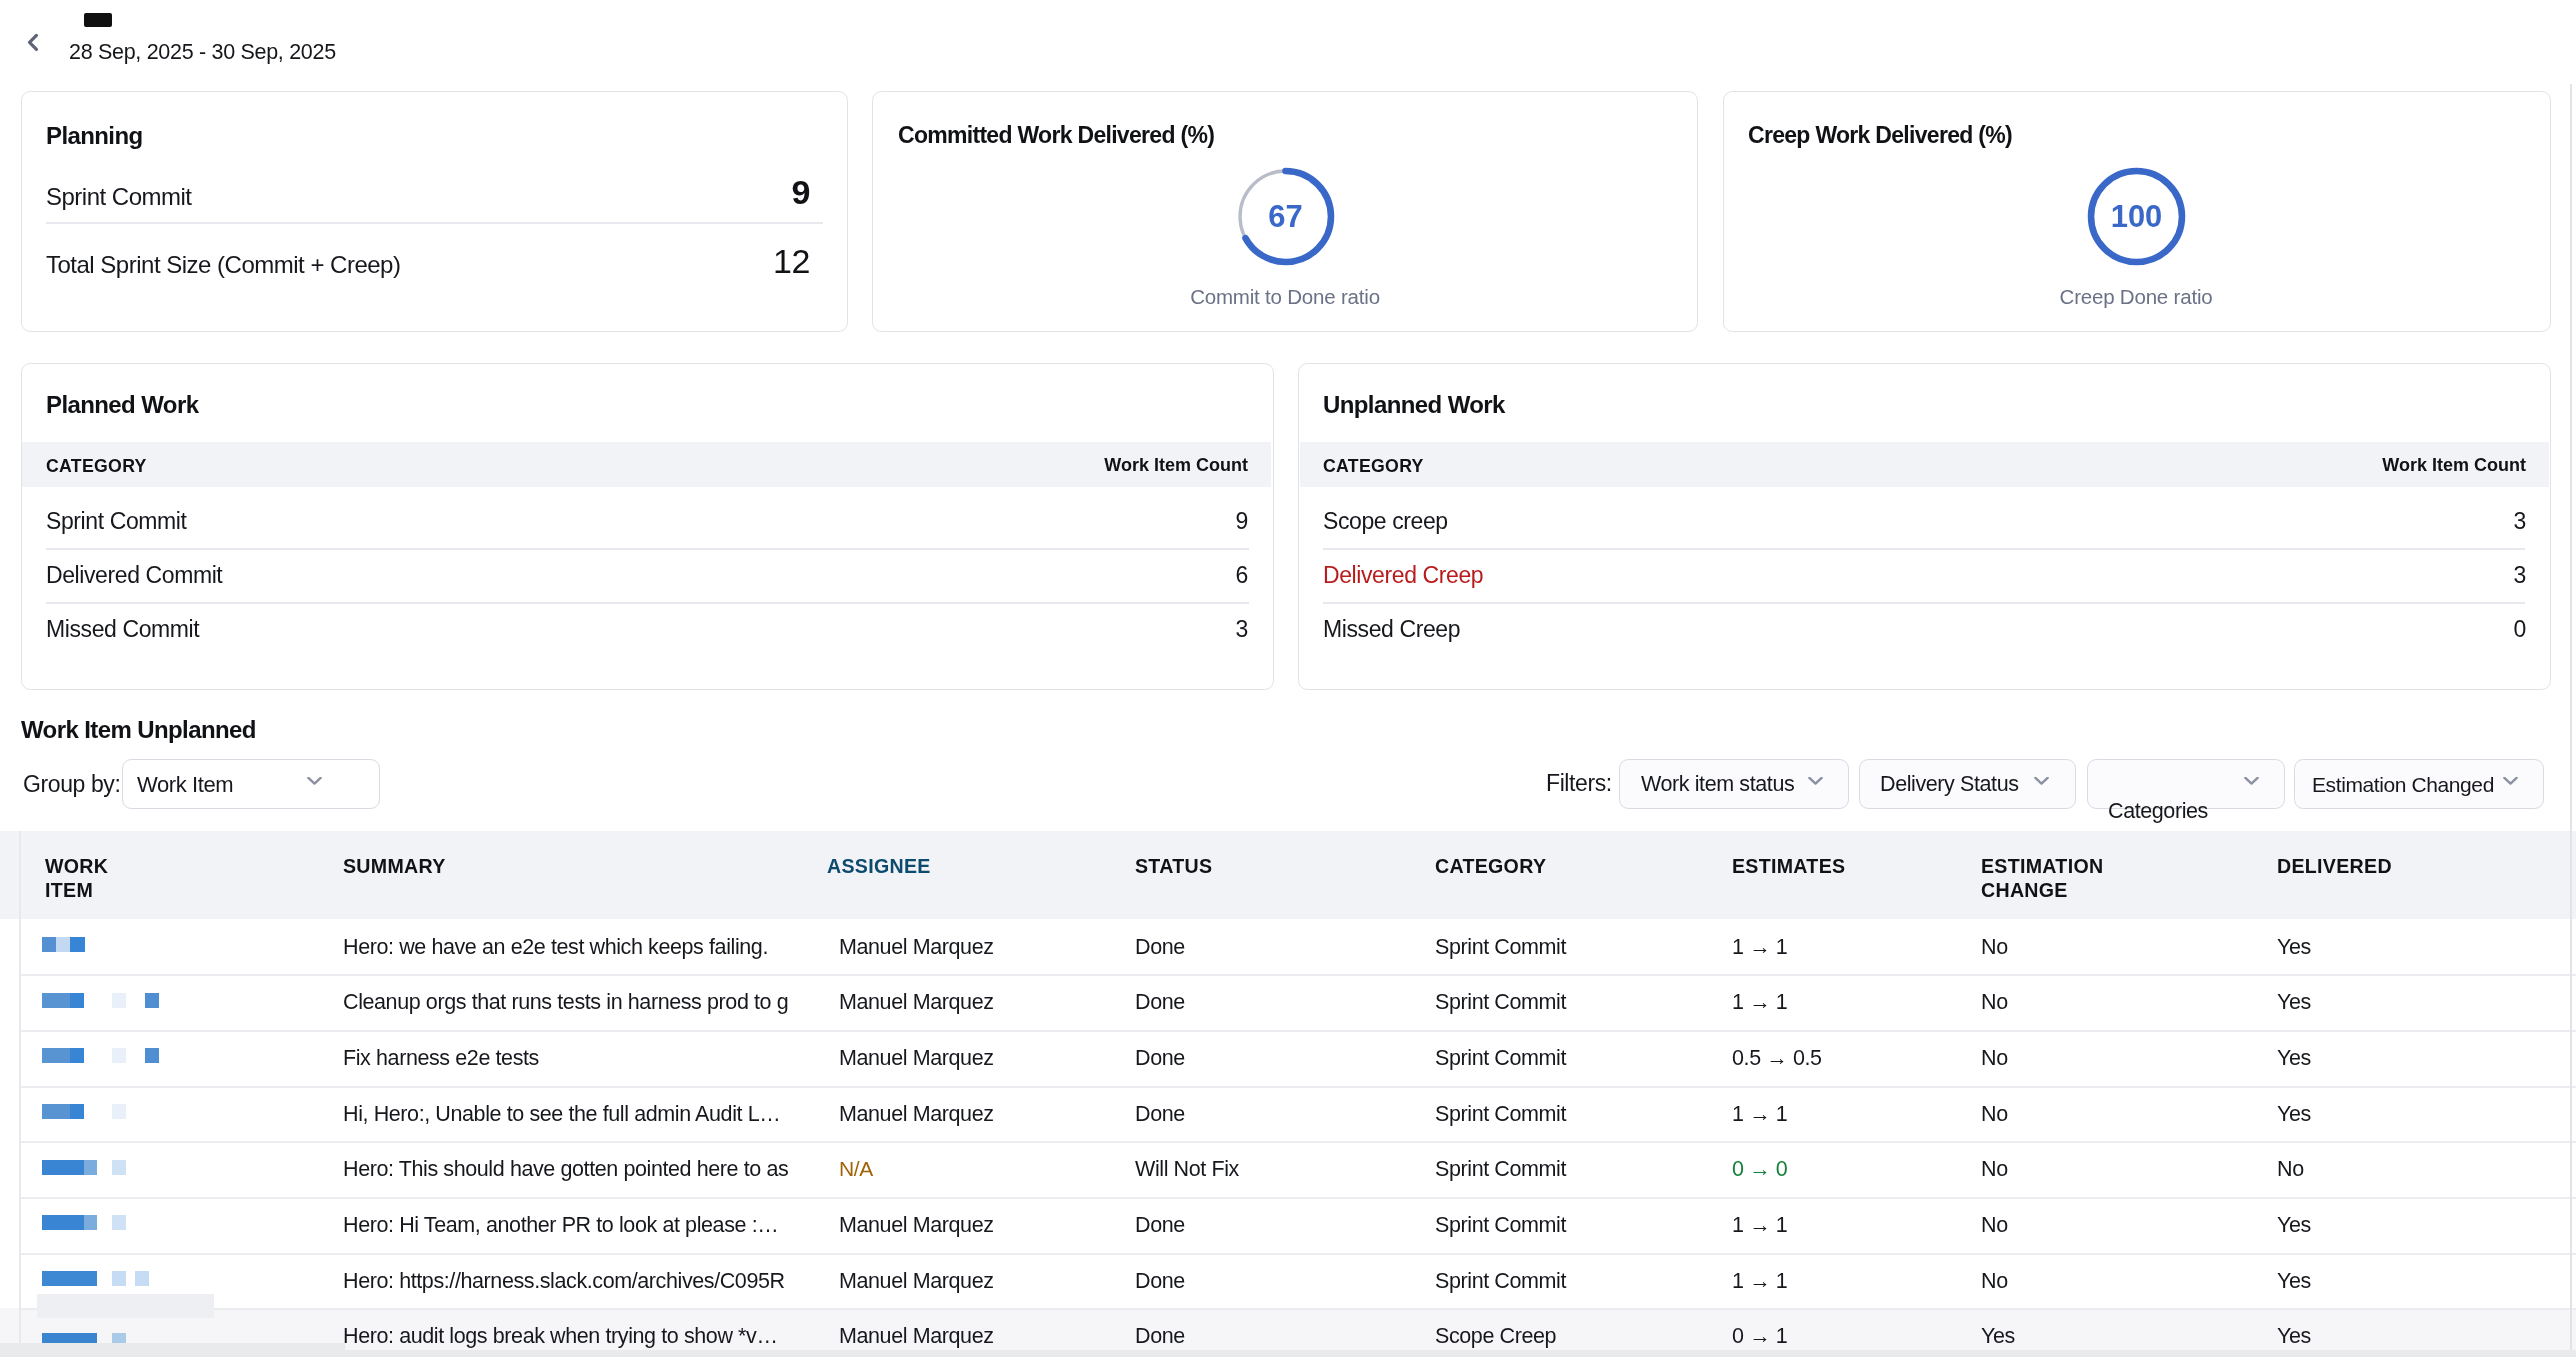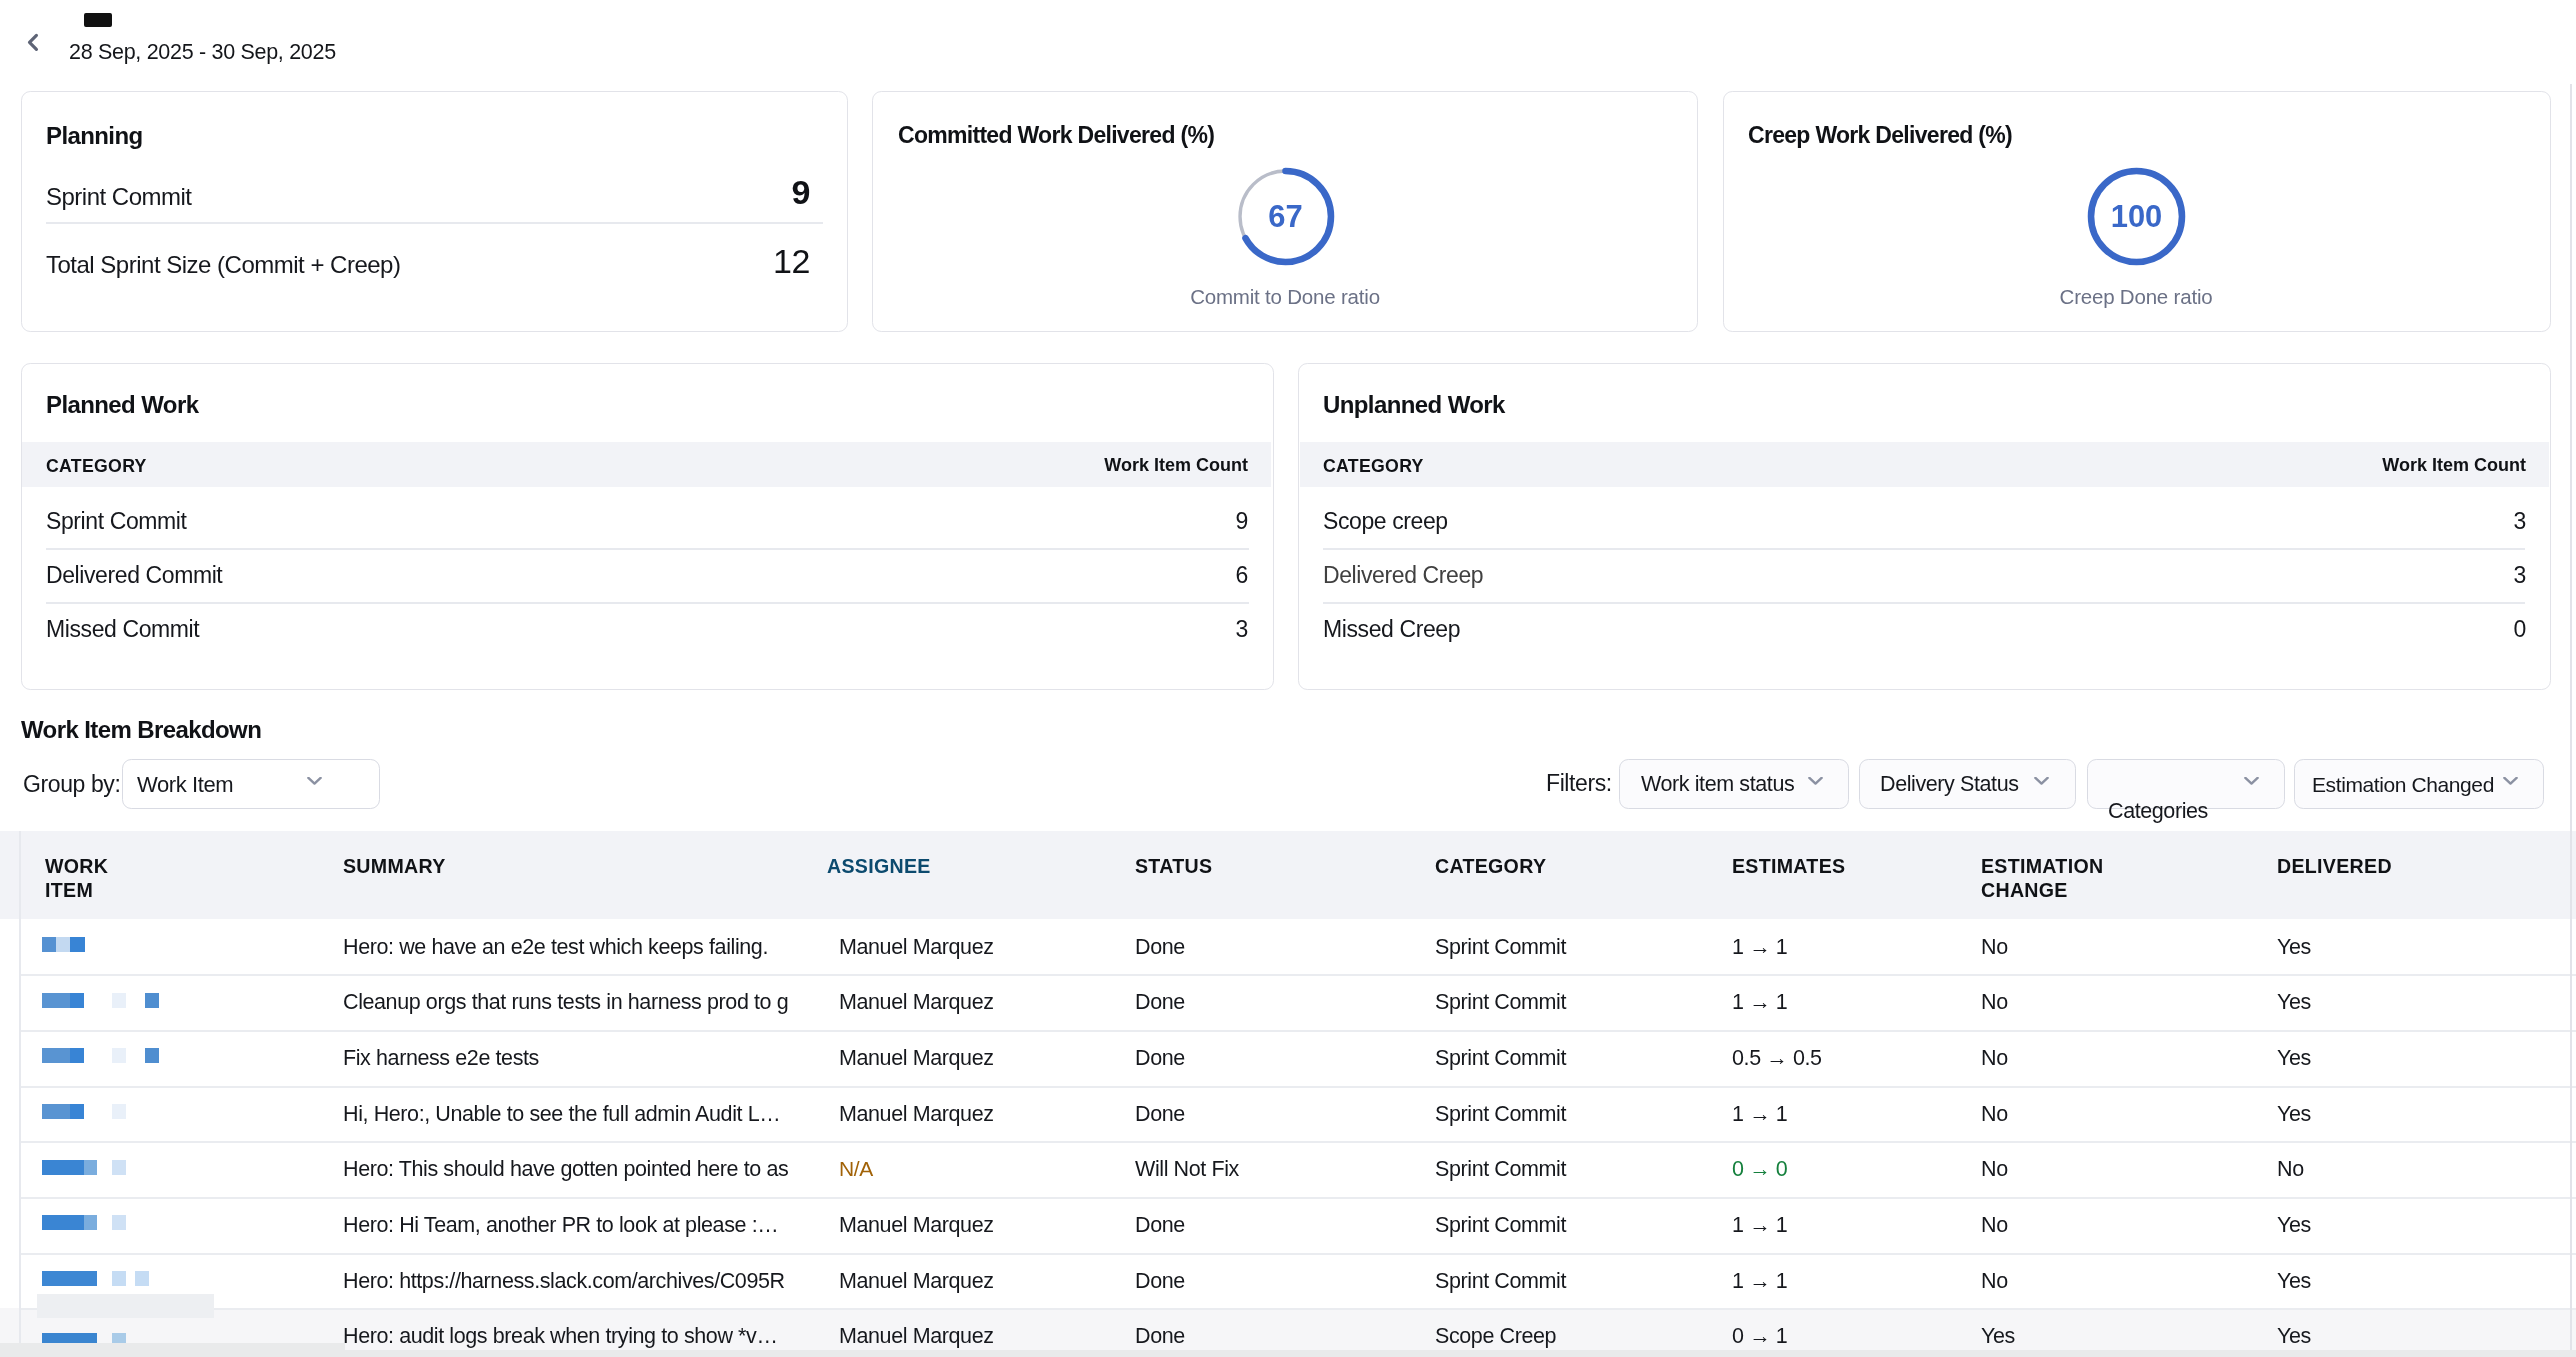--- a/index.html
+++ b/index.html
@@ -48,27 +48,27 @@
 <div style="position:absolute;top:617px;font-size:23px;font-weight:400;color:#16181d;line-height:24.5px;white-space:nowrap;letter-spacing:-0.4px;left:46px;">Missed Commit</div>
 <div style="position:absolute;top:617px;font-size:23px;font-weight:400;color:#16181d;line-height:24.5px;white-space:nowrap;letter-spacing:-0.4px;right:1328px;text-align:right;">3</div>
 <div style="position:absolute;left:46px;top:548px;width:1203px;height:1.9px;background:#e7e9ee;"></div>
 <div style="position:absolute;left:46px;top:602px;width:1203px;height:1.9px;background:#e7e9ee;"></div>
 <div style="position:absolute;top:392px;font-size:24px;font-weight:700;color:#101216;line-height:25px;white-space:nowrap;letter-spacing:-0.6px;left:1323px;">Unplanned Work</div>
 <div style="position:absolute;left:1300px;top:442px;width:1249px;height:45px;background:#f2f3f7;"></div>
 <div style="position:absolute;top:457px;font-size:17.7px;font-weight:700;color:#101216;line-height:18.6px;white-space:nowrap;letter-spacing:0.3px;left:1323px;">CATEGORY</div>
 <div style="position:absolute;top:456px;font-size:18px;font-weight:700;color:#101216;line-height:19px;white-space:nowrap;letter-spacing:0px;right:50px;text-align:right;">Work Item Count</div>
 <div style="position:absolute;top:509px;font-size:23px;font-weight:400;color:#16181d;line-height:24.5px;white-space:nowrap;letter-spacing:-0.4px;left:1323px;">Scope creep</div>
 <div style="position:absolute;top:509px;font-size:23px;font-weight:400;color:#16181d;line-height:24.5px;white-space:nowrap;letter-spacing:-0.4px;right:50px;text-align:right;">3</div>
-<div style="position:absolute;top:563px;font-size:23px;font-weight:400;color:#404040;line-height:24.5px;white-space:nowrap;letter-spacing:-0.4px;left:1323px;">Delivered Creep</div>
+<div style="position:absolute;top:563px;font-size:23px;font-weight:400;color:#b91c1c;line-height:24.5px;white-space:nowrap;letter-spacing:-0.4px;left:1323px;">Delivered Creep</div>
 <div style="position:absolute;top:563px;font-size:23px;font-weight:400;color:#16181d;line-height:24.5px;white-space:nowrap;letter-spacing:-0.4px;right:50px;text-align:right;">3</div>
 <div style="position:absolute;top:617px;font-size:23px;font-weight:400;color:#16181d;line-height:24.5px;white-space:nowrap;letter-spacing:-0.4px;left:1323px;">Missed Creep</div>
 <div style="position:absolute;top:617px;font-size:23px;font-weight:400;color:#16181d;line-height:24.5px;white-space:nowrap;letter-spacing:-0.4px;right:50px;text-align:right;">0</div>
 <div style="position:absolute;left:1323px;top:548px;width:1202px;height:1.9px;background:#e7e9ee;"></div>
 <div style="position:absolute;left:1323px;top:602px;width:1202px;height:1.9px;background:#e7e9ee;"></div>
-<div style="position:absolute;top:717px;font-size:24px;font-weight:700;color:#101216;line-height:25px;white-space:nowrap;letter-spacing:-0.6px;left:21px;">Work Item Breakdown</div>
+<div style="position:absolute;top:717px;font-size:24px;font-weight:700;color:#101216;line-height:25px;white-space:nowrap;letter-spacing:-0.6px;left:21px;">Work Item Unplanned</div>
 <div style="position:absolute;top:772px;font-size:23px;font-weight:400;color:#16181d;line-height:24px;white-space:nowrap;letter-spacing:-0.4px;left:23px;">Group by:</div>
 <div style="position:absolute;left:122px;top:759px;width:258px;height:50px;border:1.9px solid #d9dbe3;border-radius:9.3px;background:#fff;"></div>
 <div style="position:absolute;top:773px;font-size:22px;font-weight:400;color:#16181d;line-height:23px;white-space:nowrap;letter-spacing:-0.4px;left:137px;">Work Item</div>
 <svg style="position:absolute;left:307px;top:777px;" width="15" height="7.5" viewBox="0 0 16 8">
 <path d="M1.5 1 L8.0 7 L14.5 1" fill="none" stroke="#8b91a2" stroke-width="2.6" stroke-linecap="round" stroke-linejoin="round"></path>
     </svg>
 <div style="position:absolute;top:771px;font-size:23px;font-weight:400;color:#16181d;line-height:24px;white-space:nowrap;letter-spacing:-0.4px;left:1546px;">Filters:</div>
 <div style="position:absolute;left:1619px;top:759px;width:230px;height:50px;border:1.9px solid #d9dbe3;border-radius:9.3px;background:#fbfbfd;"></div>
 <div style="position:absolute;top:773px;font-size:21.5px;font-weight:400;color:#16181d;line-height:22.6px;white-space:nowrap;letter-spacing:-0.4px;left:1641px;">Work item status</div>
 <svg style="position:absolute;left:1808px;top:777px;" width="15" height="7.5" viewBox="0 0 16 8">

